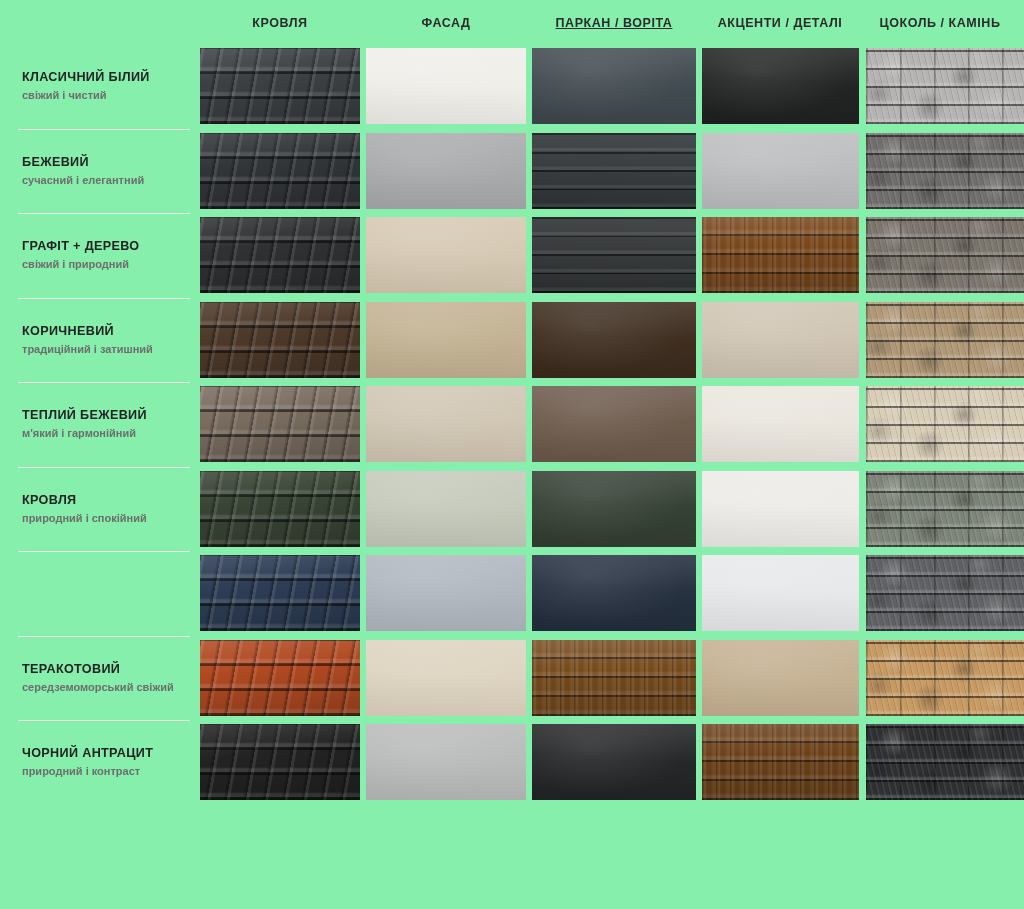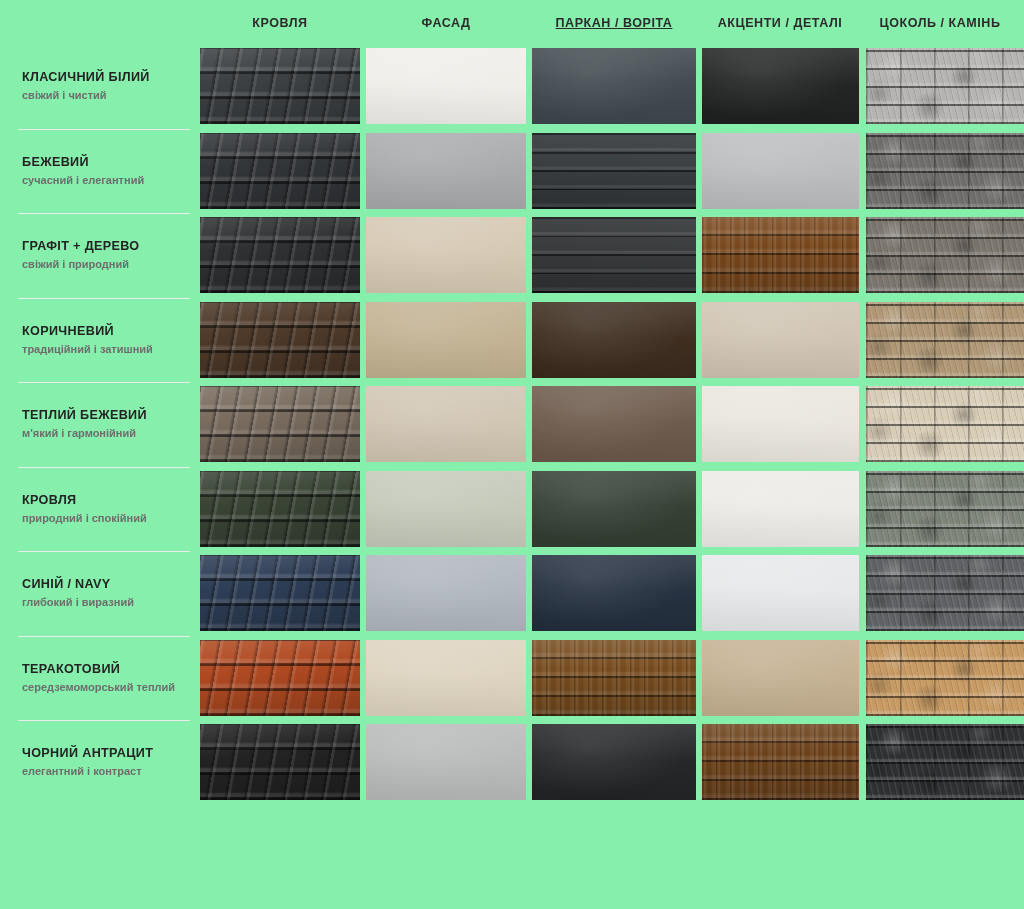--- a/index.html
+++ b/index.html
@@ -298,47 +298,43 @@
           <div class="row-sub">природний і спокійний</div>
         </div>
         <div class="swatch tex-roof" style="left: 200px; width: 160px; background-color: rgb(58, 69, 54);"></div>
         <div class="swatch tex-flat" style="left: 366px; width: 160px; background-color: rgb(196, 201, 186);"></div>
         <div class="swatch tex-flat" style="left: 532px; width: 164px; background-color: rgb(50, 61, 49);"></div>
         <div class="swatch tex-flat" style="left: 702px; width: 157px; background-color: rgb(237, 235, 231);"></div>
         <div class="swatch tex-stone" style="left: 866px; width: 158px; background-color: rgb(125, 132, 120);"></div>
       </div>
       <div class="row">
         <div class="row-sep"></div>
-        <div class="row-label">
-          <div class="row-title">СИНІЙ / NAVY</div>
-          <div class="row-sub">глибокий і виразний</div>
-        </div>
         <div class="swatch tex-roof" style="left: 200px; width: 160px; background-color: rgb(46, 62, 86);"></div>
         <div class="swatch tex-flat" style="left: 366px; width: 160px; background-color: rgb(175, 182, 190);"></div>
         <div class="swatch tex-flat" style="left: 532px; width: 164px; background-color: rgb(34, 45, 61);"></div>
         <div class="swatch tex-flat" style="left: 702px; width: 157px; background-color: rgb(231, 232, 233);"></div>
         <div class="swatch tex-stone" style="left: 866px; width: 158px; background-color: rgb(95, 97, 100);"></div>
       </div>
       <div class="row">
         <div class="row-sep"></div>
         <div class="row-label">
           <div class="row-title">ТЕРАКОТОВИЙ</div>
-          <div class="row-sub">середземоморський теплий</div>
+          <div class="row-sub">середземоморський свіжий</div>
         </div>
         <div class="swatch tex-roof" style="left: 200px; width: 160px; background-color: rgb(176, 74, 34);"></div>
         <div class="swatch tex-flat" style="left: 366px; width: 160px; background-color: rgb(221, 211, 191);"></div>
         <div class="swatch tex-wood" style="left: 532px; width: 164px; background-color: rgb(122, 78, 32);"></div>
         <div class="swatch tex-flat" style="left: 702px; width: 157px; background-color: rgb(196, 176, 145);"></div>
         <div class="swatch tex-stone" style="left: 866px; width: 158px; background-color: rgb(199, 154, 99);"></div>
       </div>
       <div class="row">
         <div class="row-sep"></div>
         <div class="row-label">
           <div class="row-title">ЧОРНИЙ АНТРАЦИТ</div>
-          <div class="row-sub">елегантний і контраст</div>
+          <div class="row-sub">природний і контраст</div>
         </div>
         <div class="swatch tex-roof" style="left: 200px; width: 160px; background-color: rgb(35, 35, 35);"></div>
         <div class="swatch tex-flat" style="left: 366px; width: 160px; background-color: rgb(184, 185, 185);"></div>
         <div class="swatch tex-flat" style="left: 532px; width: 164px; background-color: rgb(34, 35, 36);"></div>
         <div class="swatch tex-wood" style="left: 702px; width: 157px; background-color: rgb(112, 68, 28);"></div>
         <div class="swatch tex-stone" style="left: 866px; width: 158px; background-color: rgb(47, 48, 50);"></div>
       </div>
     </div>
 
 </div>

